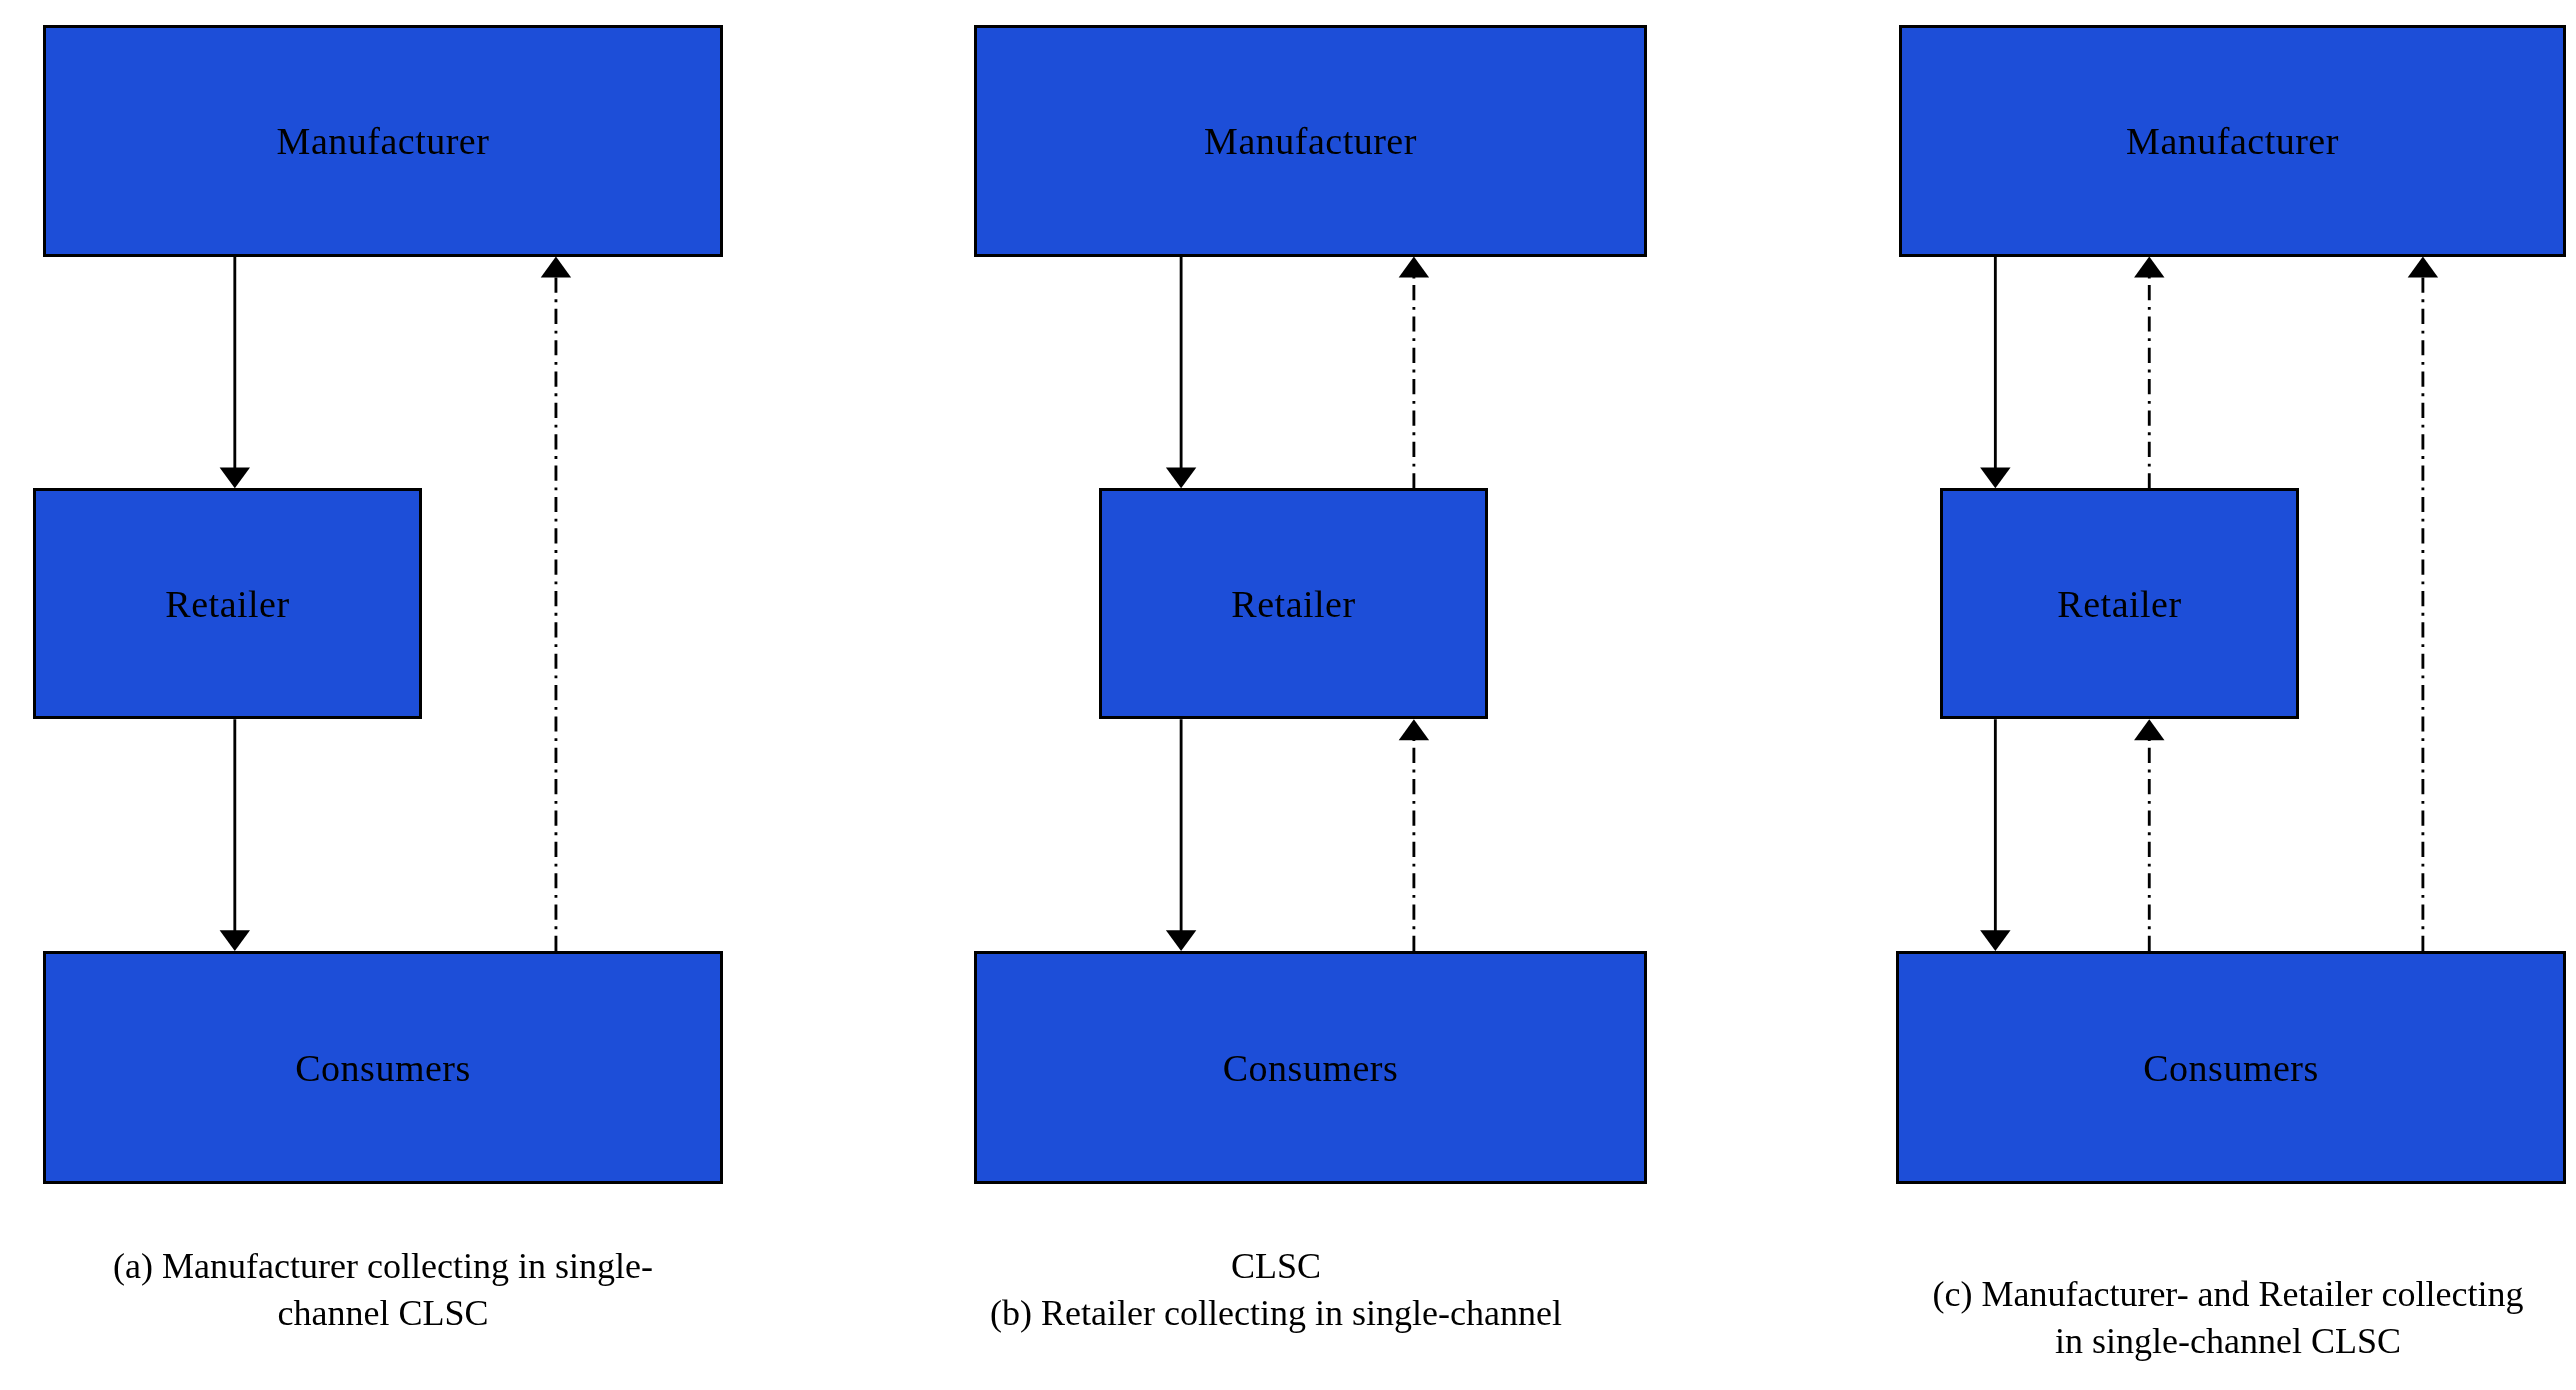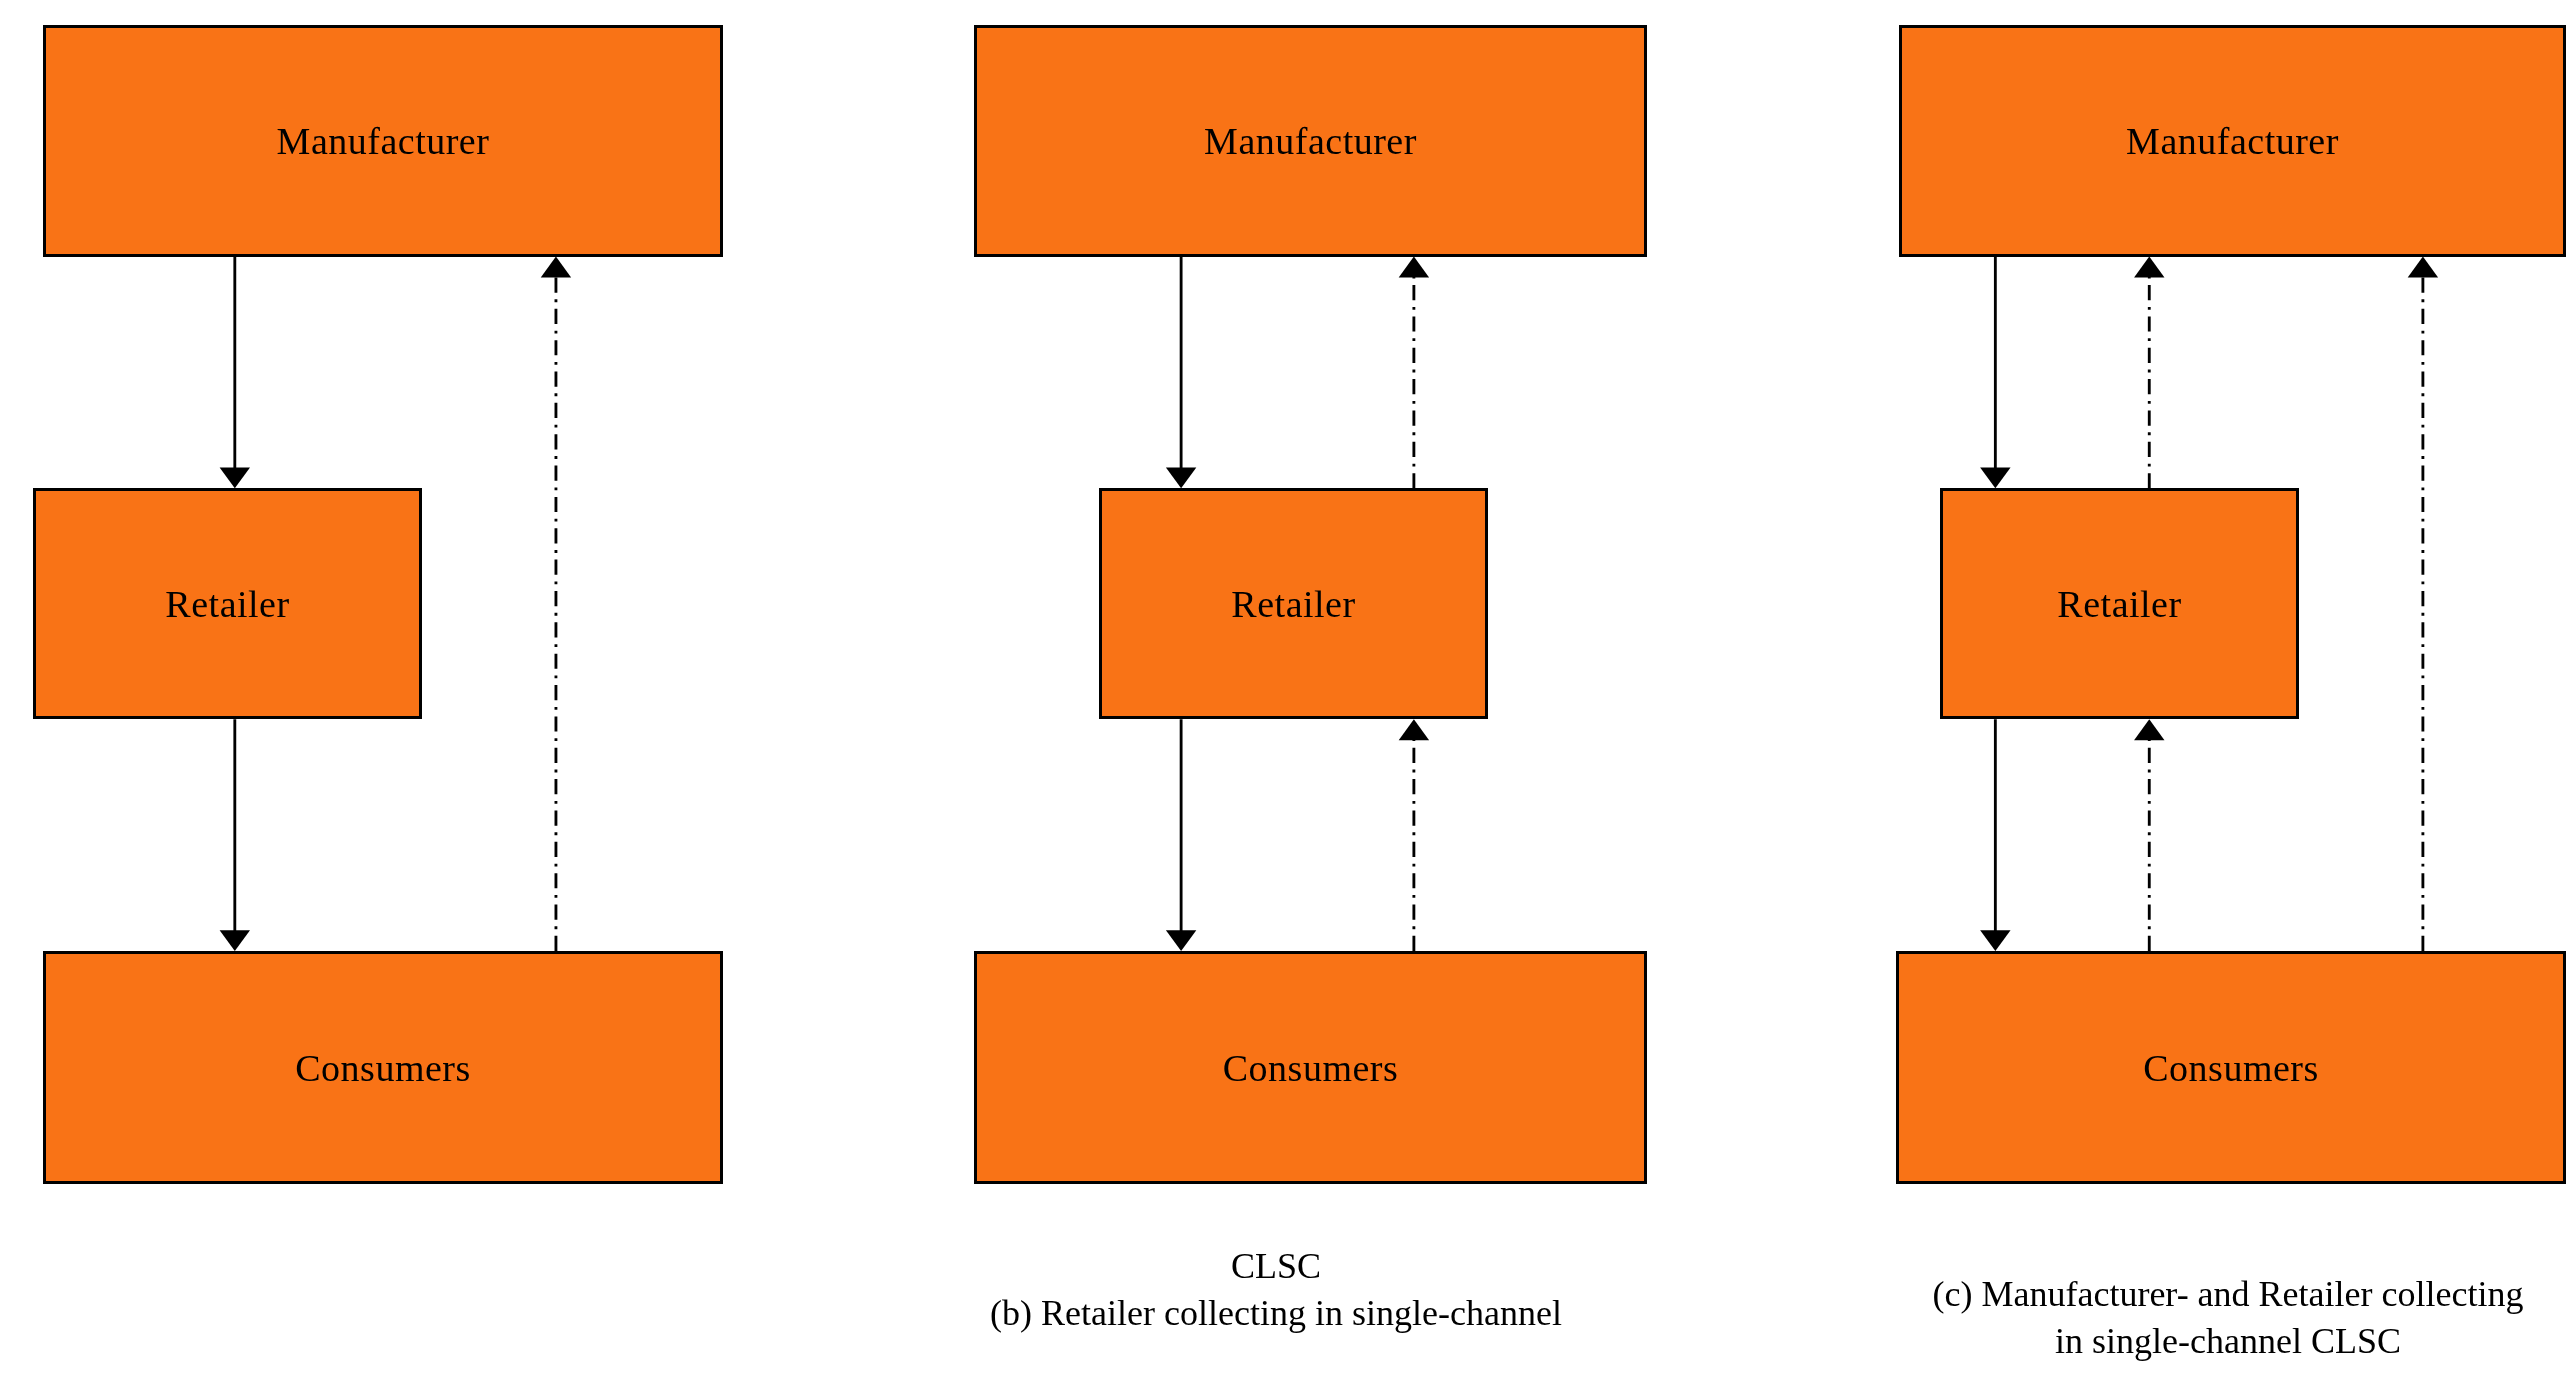--- a/index.html
+++ b/index.html
@@ -19,21 +19,21 @@
   .arrows {
     position: absolute;
     left: 0;
     top: 0;
     pointer-events: none;
   }
   .box {
     position: absolute;
     box-sizing: border-box;
     border: 3.8px solid #000000;
-    background: #f97316;
+    background: #1d4ed8;
     display: flex;
     align-items: center;
     justify-content: center;
     font-size: 38px;
     letter-spacing: 0.5px;
   }
   .caption {
     position: absolute;
     text-align: center;
     font-size: 36px;
@@ -102,20 +102,24 @@
 
   <div class="box" style="left:43px; top:25px; width:680px; height:232px;">
     <span>Manufacturer</span>
   </div>
   <div class="box" style="left:33px; top:488px; width:389px; height:231px;">
     <span>Retailer</span>
   </div>
   <div class="box" style="left:43px; top:951px; width:680px; height:233px;">
     <span>Consumers</span>
   </div>
+  <div class="caption" style="left:22px; top:1243px; width:722px;">
+    <div>(a) Manufacturer collecting in single-</div>
+    <div>channel CLSC</div>
+  </div>
 
   <div class="box" style="left:974px; top:25px; width:673px; height:232px;">
     <span>Manufacturer</span>
   </div>
   <div class="box" style="left:1099px; top:488px; width:389px; height:231px;">
     <span>Retailer</span>
   </div>
   <div class="box" style="left:974px; top:951px; width:673px; height:233px;">
     <span>Consumers</span>
   </div>

